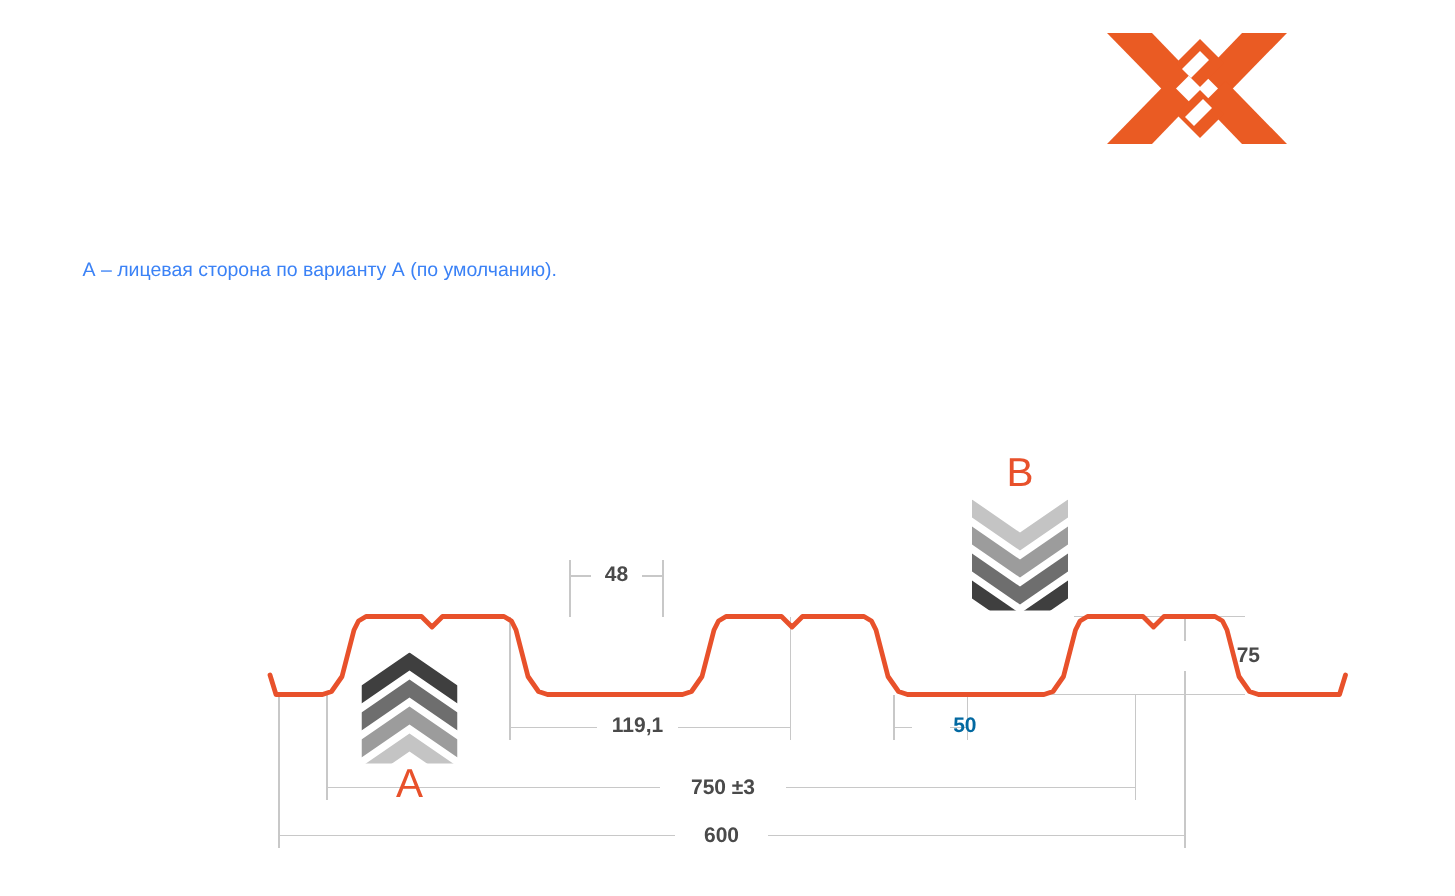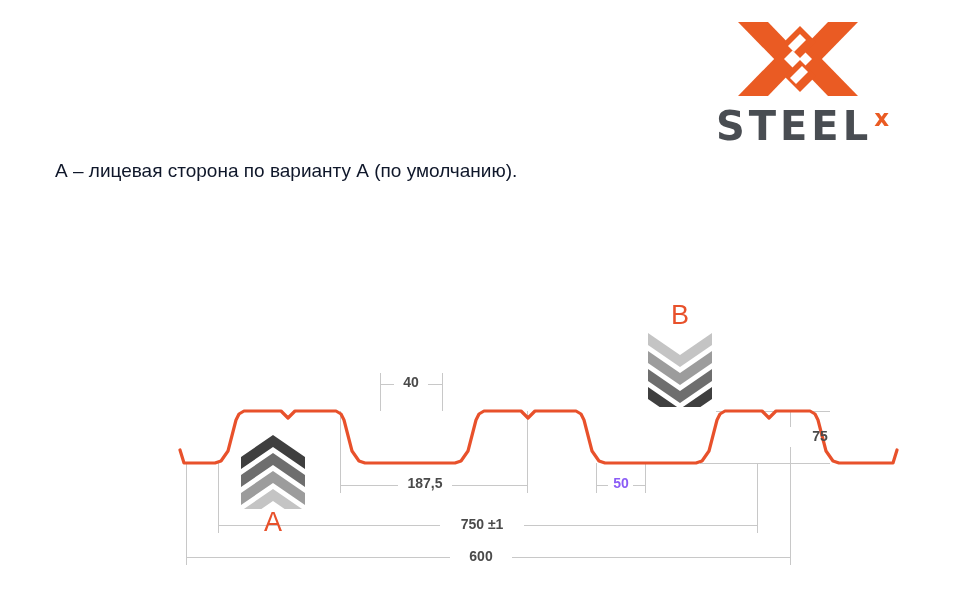--- a/index.html
+++ b/index.html
@@ -22,23 +22,23 @@
   }
   .logo-x{
     font-family:"DejaVu Sans",sans-serif;
     font-size:23px;font-weight:bold;color:#ea5b23;
     margin-left:2px;position:relative;top:-14px;
   }
 
   
   .note{
     position:absolute;left:55px;
-    color:#0f172a;
+    color:#3b82f6;
     font-family:"Liberation Sans",sans-serif;
-    font-size:19px;font-weight:400;white-space:nowrap;
+    font-size:13px;font-weight:400;white-space:nowrap;margin-top:12px;
   }
   .note-a{top:160px;}
   .note-b{top:216px;}
 
   
   .drawing{position:absolute;left:0;top:285px;width:970px;height:312px;}
 
   
   .badge-letter{
     position:absolute;color:#e8512b;
@@ -66,24 +66,20 @@
           <polygon points="0,78 30,78 56,51 41,36 0,78"></polygon>
           <polygon points="120,78 90,78 64,51 79,36 120,78"></polygon>
           <polygon points="46,24 62,8 78,24 62,40"></polygon>
           <polygon points="46,58 62,42 78,58 62,74"></polygon>
         </g>
         <g fill="#ffffff">
           <polygon points="50,28 62,16 68,22 56,34"></polygon>
           <polygon points="52,60 64,48 70,54 58,66"></polygon>
         </g>
       </svg>
-    </div>
-    <div class="logo-type">
-      <span class="logo-steel">STEEL</span>
-      <span class="logo-x">x</span>
     </div>
   </div>
 
   <div class="note note-a">А – лицевая сторона по варианту А (по умолчанию).</div>
 
   <div class="drawing">
 
     <svg viewBox="0 0 970 312" width="970" height="312" aria-hidden="true">
 
       <g stroke="#c8c8c8" stroke-width="1" fill="none" shape-rendering="crispEdges">
@@ -172,31 +168,31 @@
         <polygon points="32,22 64,0 64,12 32,34 0,12 0,0" fill="#c4c4c4"></polygon>
         <polygon points="32,40 64,18 64,30 32,52 0,30 0,18" fill="#9c9c9c"></polygon>
         <polygon points="32,58 64,36 64,48 32,70 0,48 0,36" fill="#6e6e6e"></polygon>
         <polygon points="32,76 64,54 64,66 32,88 0,66 0,54" fill="#3f3f3f"></polygon>
       </svg>
     </div>
     <div class="badge-letter letter-b">B</div>
 
     
     <div style="position:absolute;left:381px;top:89px;width:60px;text-align:center;
-                font-size:14px;font-weight:bold;color:#4a4a4a;">40</div>
+                font-size:14px;font-weight:bold;color:#4a4a4a;">48</div>
 
     <div style="position:absolute;left:395px;top:190px;width:60px;text-align:center;
-                font-size:14px;font-weight:bold;color:#4a4a4a;">187,5</div>
+                font-size:14px;font-weight:bold;color:#4a4a4a;">119,1</div>
 
-    <div style="position:absolute;left:591px;top:190px;width:60px;text-align:center;
-                font-size:14px;font-weight:bold;color:#8b5cf6;">50</div>
+    <div style="position:absolute;left:591px;top:190px;width:60px;text-align:right;
+                font-size:14px;font-weight:bold;color:#0369a1;">50</div>
 
-    <div style="position:absolute;left:800px;top:143px;width:40px;text-align:center;
+    <div style="position:absolute;left:800px;top:143px;width:40px;text-align:right;
                 font-size:14px;font-weight:bold;color:#4a4a4a;">75</div>
 
     <div style="position:absolute;left:442px;top:231px;width:80px;text-align:center;
-                font-size:14px;font-weight:bold;color:#4a4a4a;">750 ±1</div>
+                font-size:14px;font-weight:bold;color:#4a4a4a;">750 ±3</div>
 
     <div style="position:absolute;left:451px;top:263px;width:60px;text-align:center;
                 font-size:14px;font-weight:bold;color:#4a4a4a;">600</div>
 
   </div>
 </div>
 
 </body></html>

